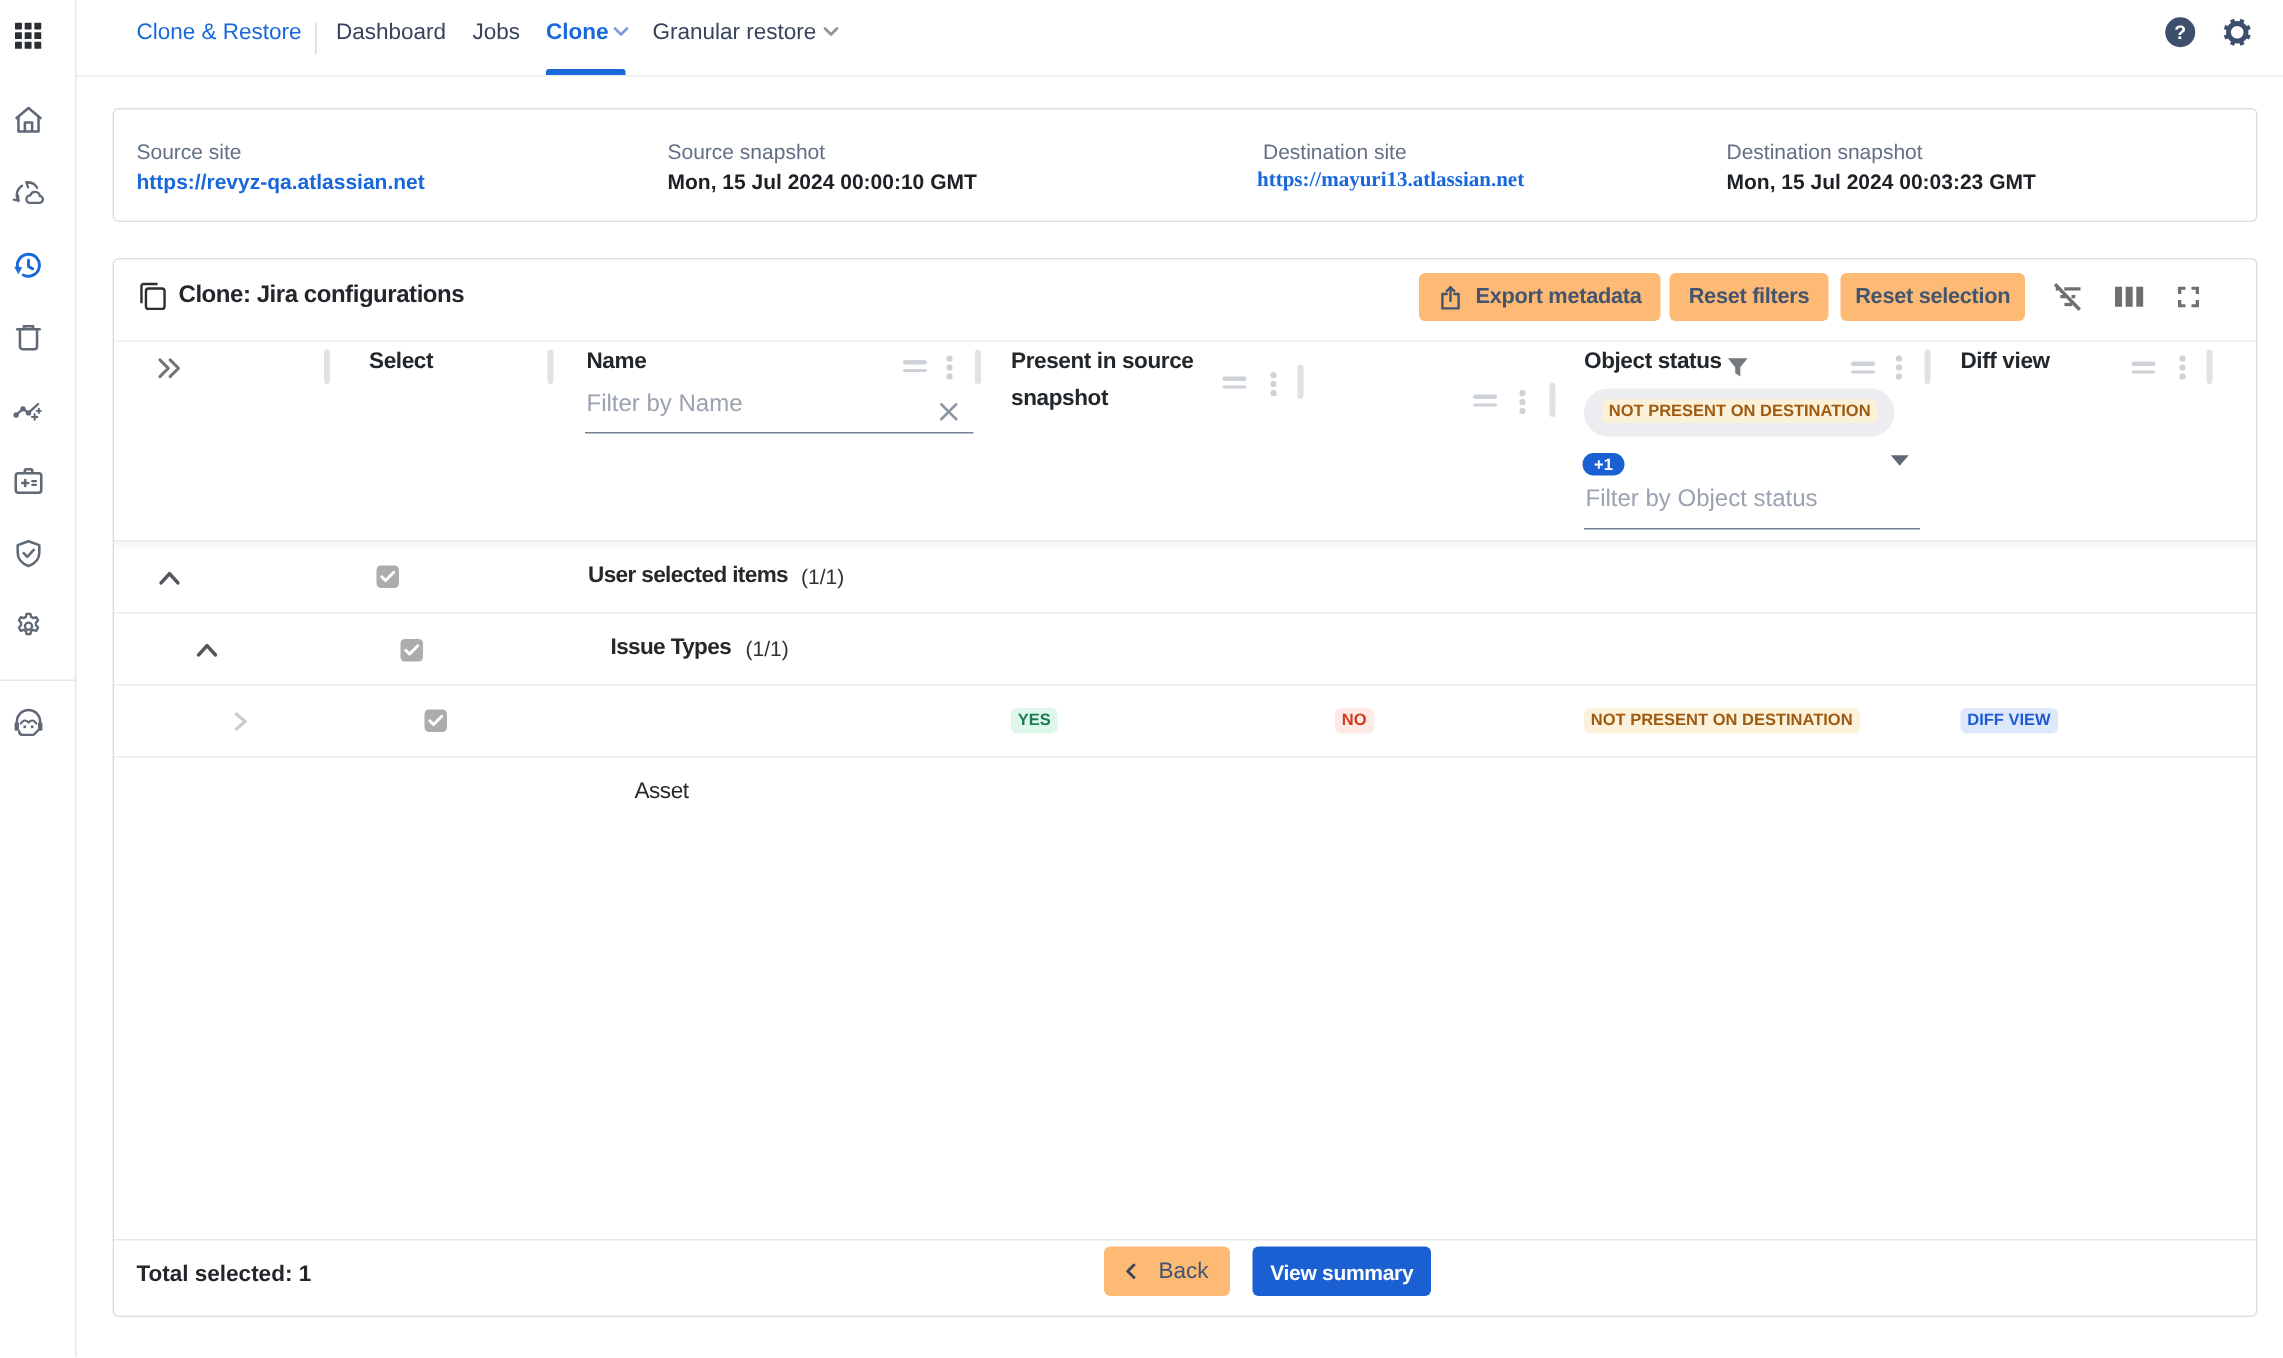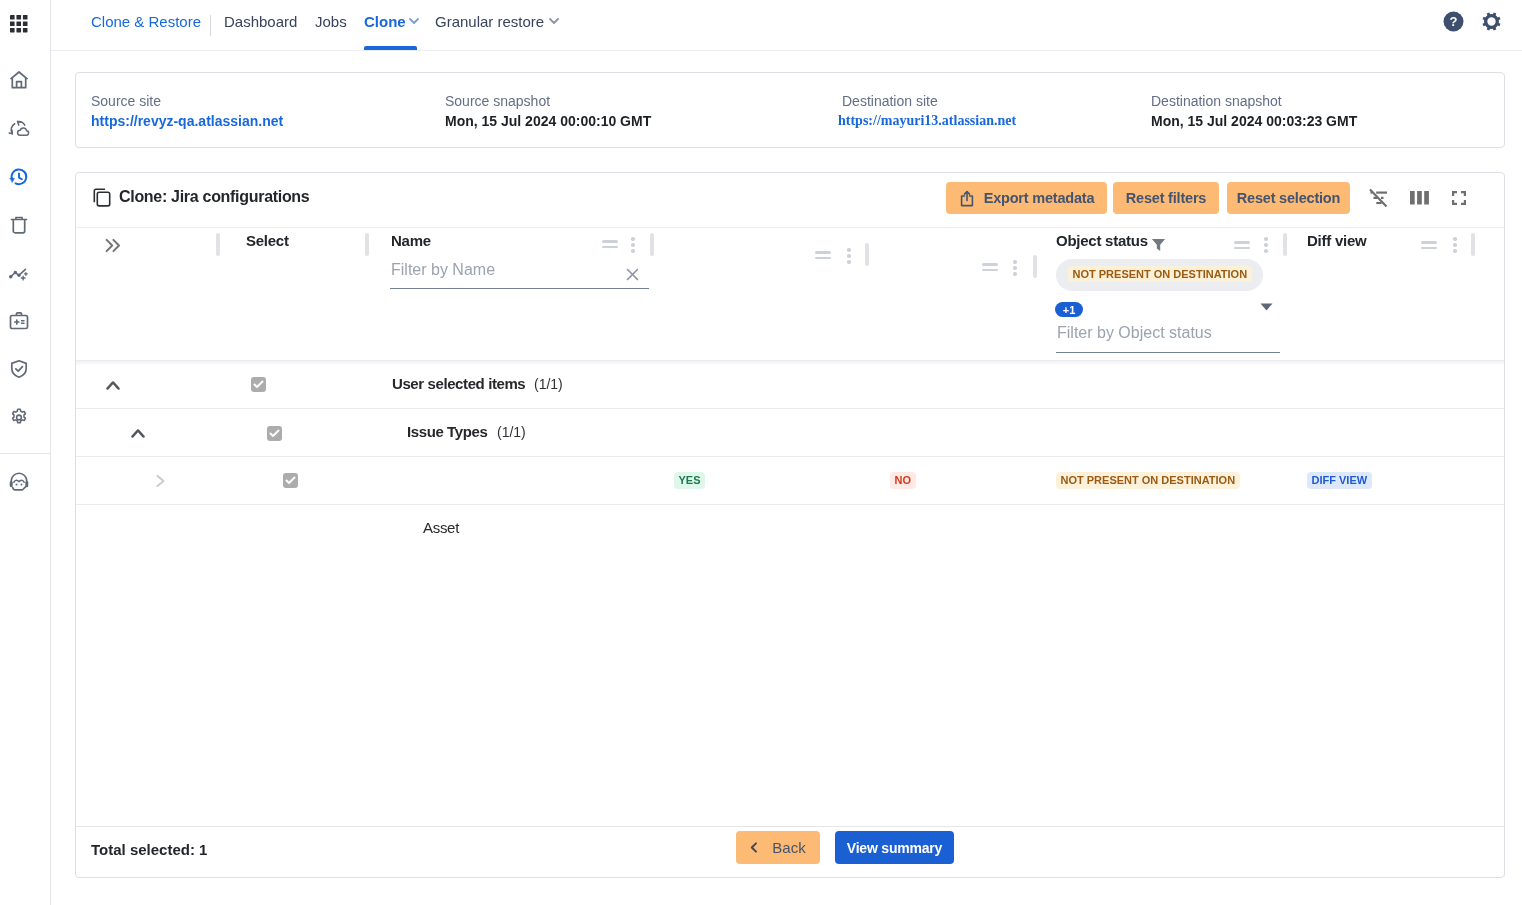--- a/index.html
+++ b/index.html
@@ -243,20 +243,21 @@
       <div></div>
     </div>
   <div class="colsep" style="left:650px;"></div>
   <div class="ph" style="left:391px;top:261px;">Filter by Name</div>
   <div class="abs" id="ic-x" style="left:625px;top:267px;">
       <svg width="15" height="15" viewBox="0 0 15 15" fill="none" stroke="#8C96A4" stroke-width="1.7" stroke-linecap="round">
         <path d="M2.5 2.5 L12.5 12.5 M12.5 2.5 L2.5 12.5"></path>
       </svg>
     </div>
   <div class="uline" style="left:390px;top:288px;width:259px;"></div>
+  <div class="th" style="left:674px;top:229px;width:140px;">Present in source snapshot</div>
   <div class="handle" style="left:815px;top:251px;">
       <div></div>
       <div></div>
     </div>
   <div class="kebab" style="left:847px;top:248px;">
       <div></div>
       <div></div>
       <div></div>
     </div>
   <div class="colsep" style="left:865px;top:243px;"></div>

